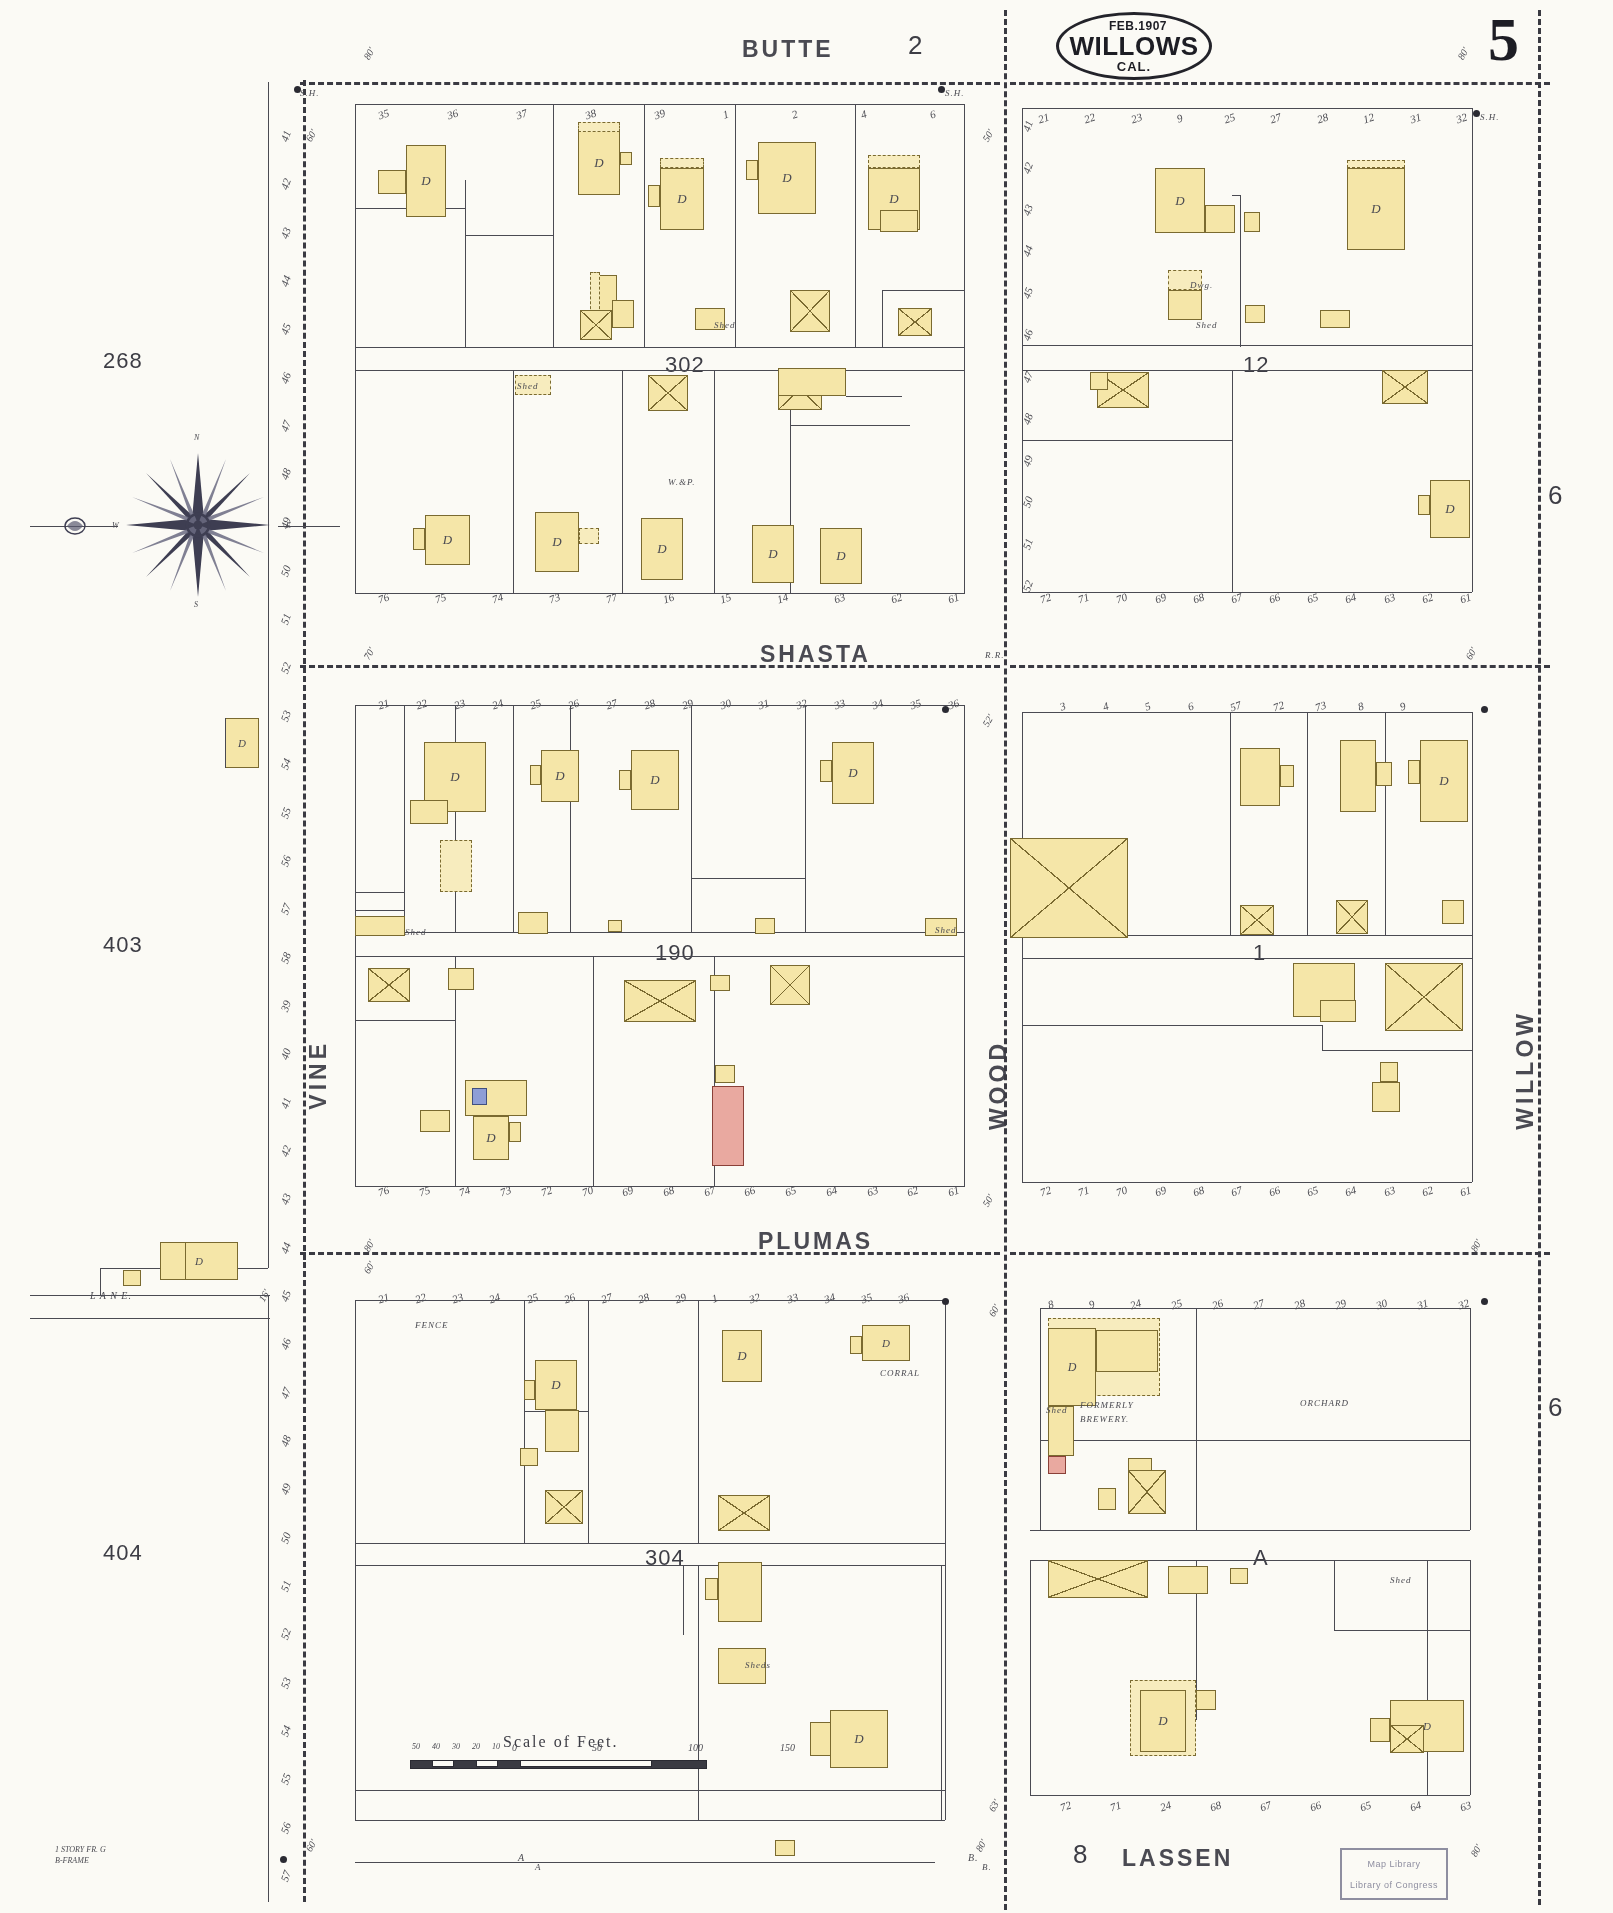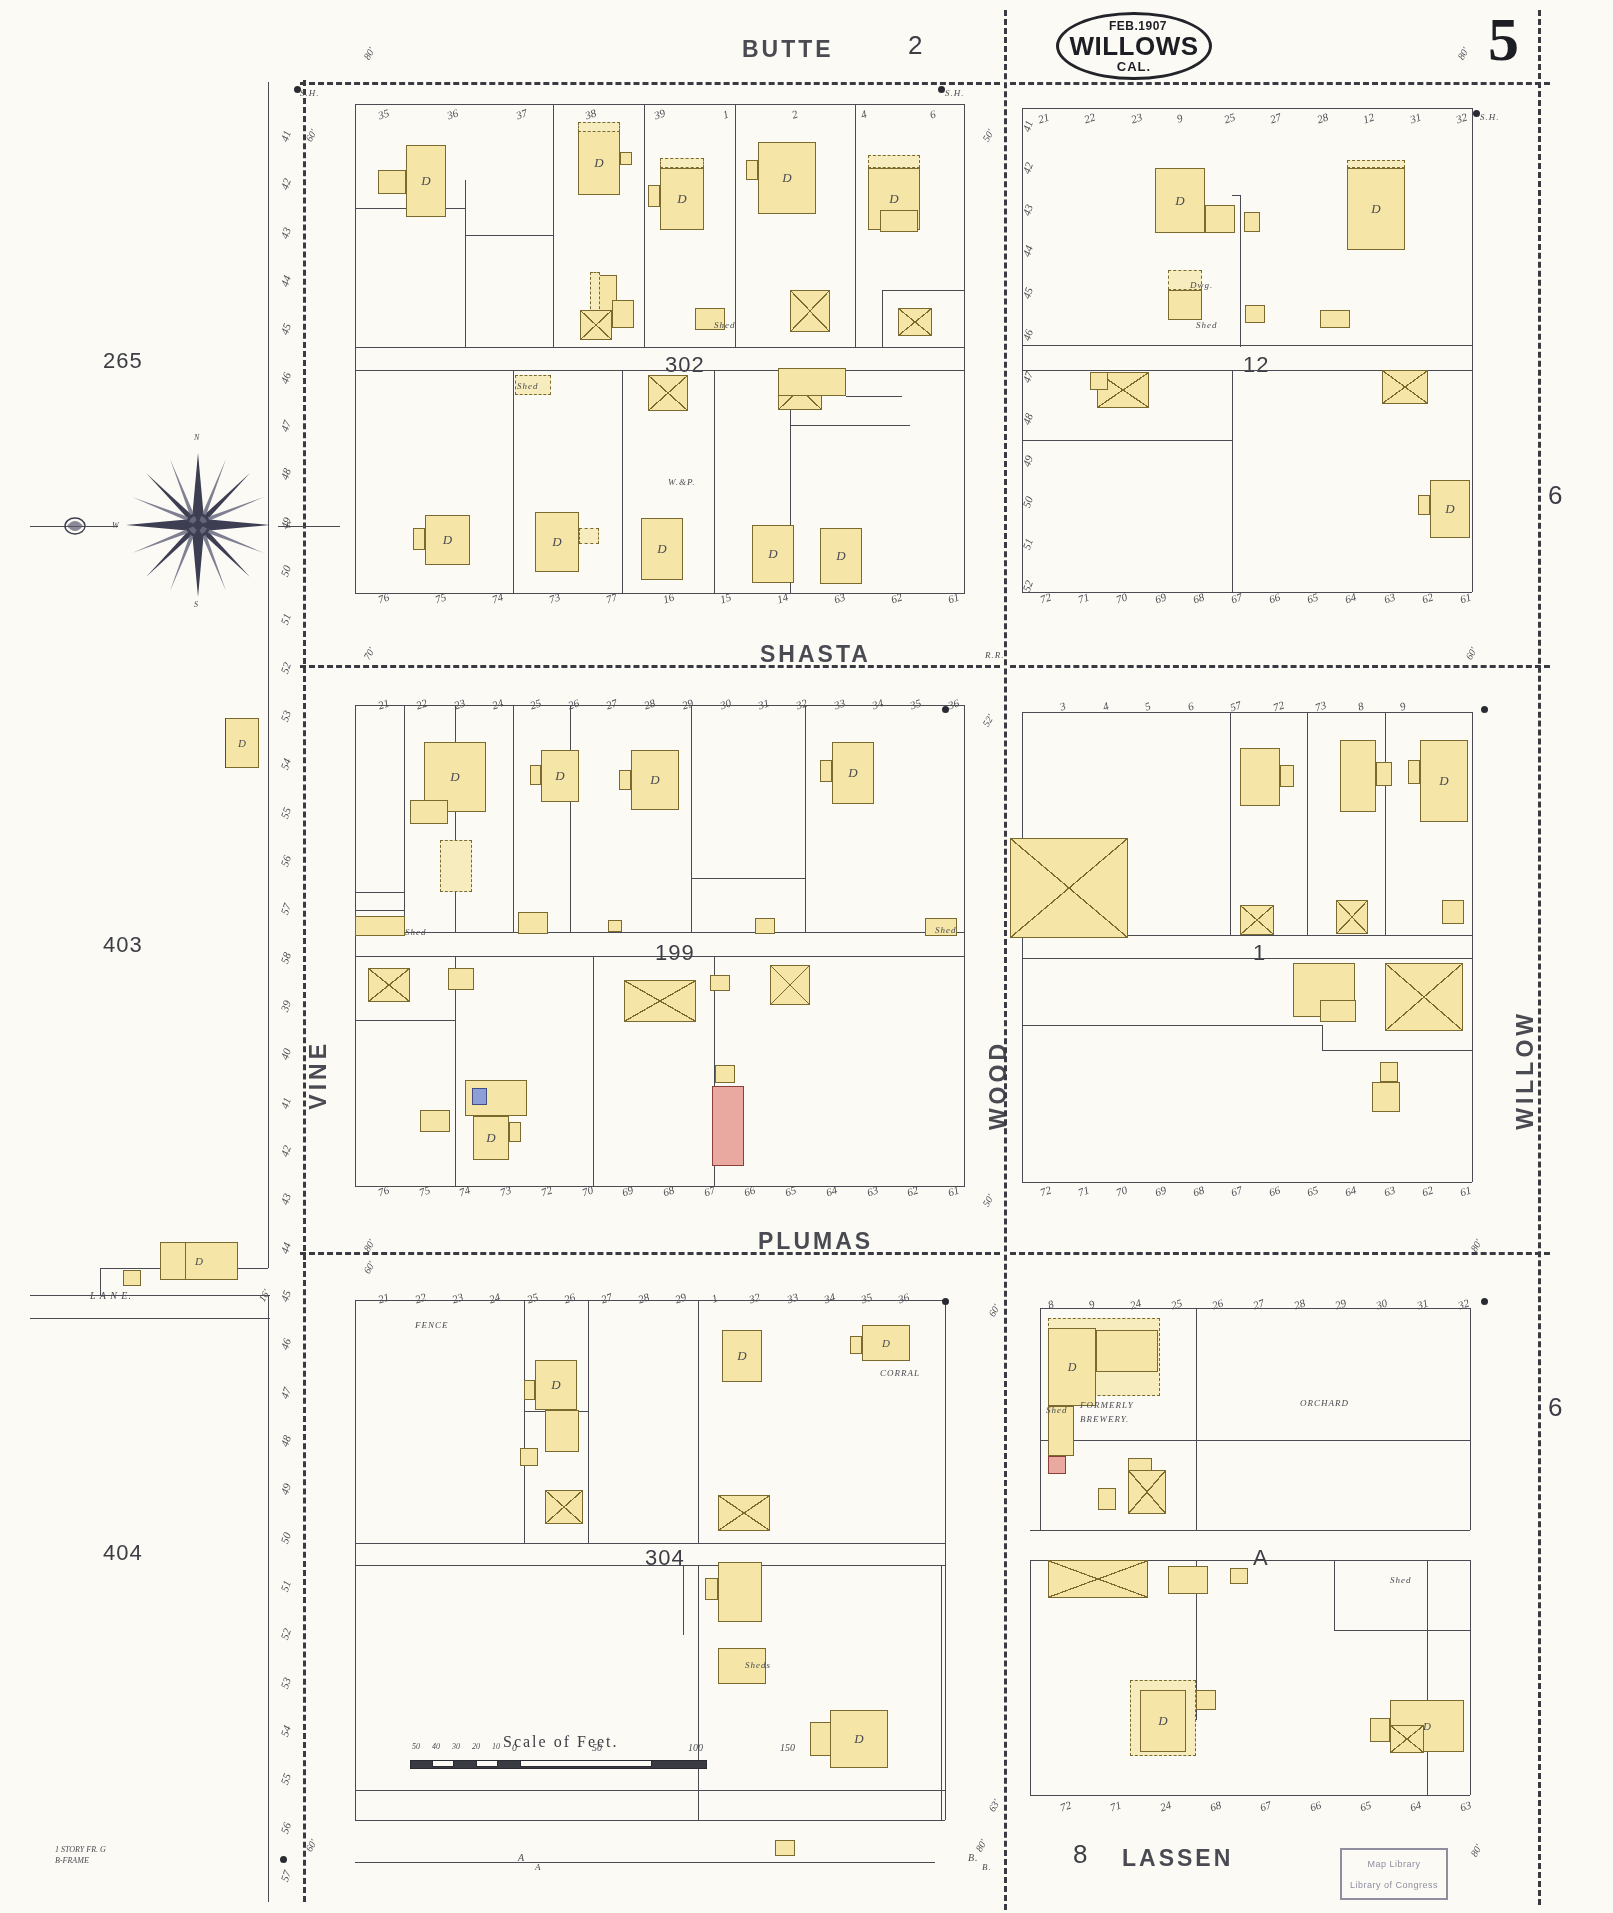--- a/index.html
+++ b/index.html
@@ -82,26 +82,26 @@
 
   <div class="abs street street-v" style="left:305px;top:1040px;">VINE</div>
   <div class="abs street street-v" style="left:985px;top:1040px;">WOOD</div>
   <div class="abs street street-v" style="left:1512px;top:1010px;">WILLOW</div>
 
   <div class="abs note" style="left:90px;top:1290px;">L A N E.</div>
 
   <div class="abs bignum" style="left:1548px;top:480px;">6</div>
   <div class="abs bignum" style="left:1548px;top:1392px;">6</div>
 
-  <div class="abs blocknum" style="left:103px;top:348px;">265</div>
+  <div class="abs blocknum" style="left:103px;top:348px;">268</div>
   <div class="abs blocknum" style="left:103px;top:932px;">403</div>
   <div class="abs blocknum" style="left:103px;top:1540px;">404</div>
 
   <div class="abs blocknum" style="left:665px;top:352px;">302</div>
-  <div class="abs blocknum" style="left:655px;top:940px;">199</div>
+  <div class="abs blocknum" style="left:655px;top:940px;">190</div>
   <div class="abs blocknum" style="left:645px;top:1545px;">304</div>
 
   <div class="abs blocknum" style="left:1243px;top:352px;">12</div>
   <div class="abs blocknum" style="left:1253px;top:940px;">1</div>
   <div class="abs blocknum" style="left:1253px;top:1545px;">A</div>
 
   <div class="abs dashed-h" style="left:300px;top:82px;width:700px;"></div>
   <div class="abs dashed-h" style="left:1010px;top:82px;width:540px;"></div>
 
   <div class="abs dashed-h" style="left:300px;top:665px;width:700px;"></div>

